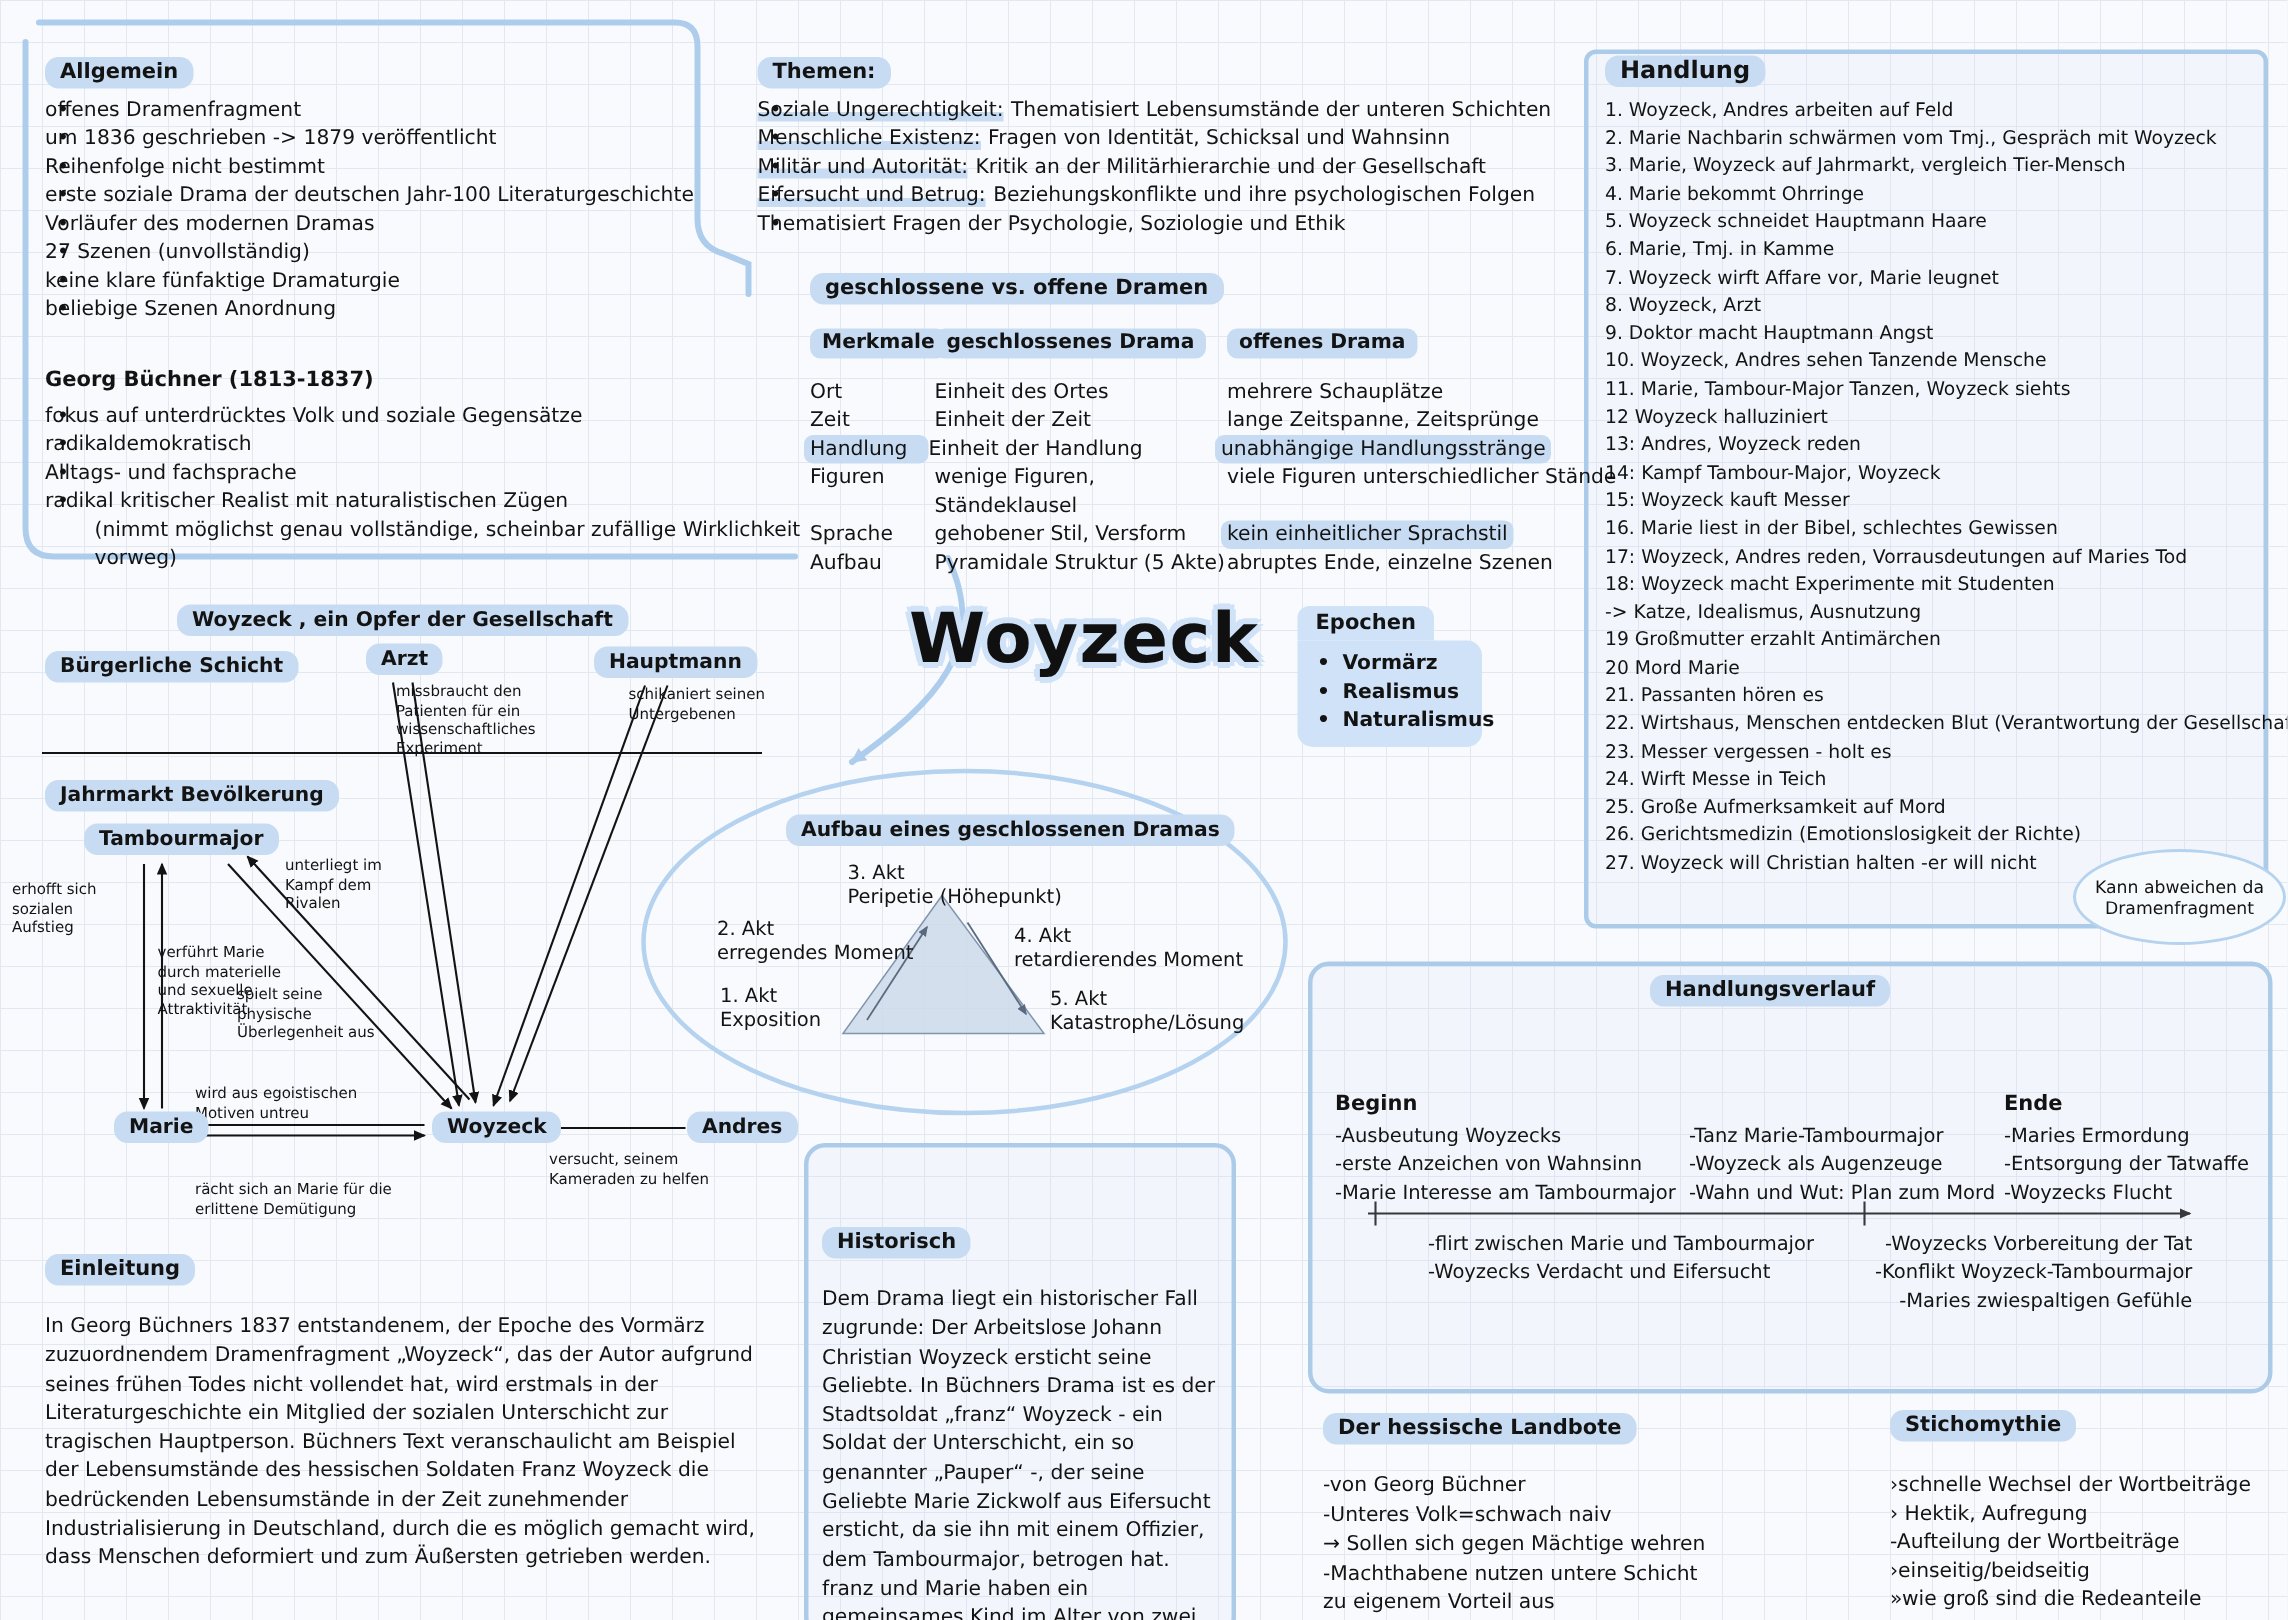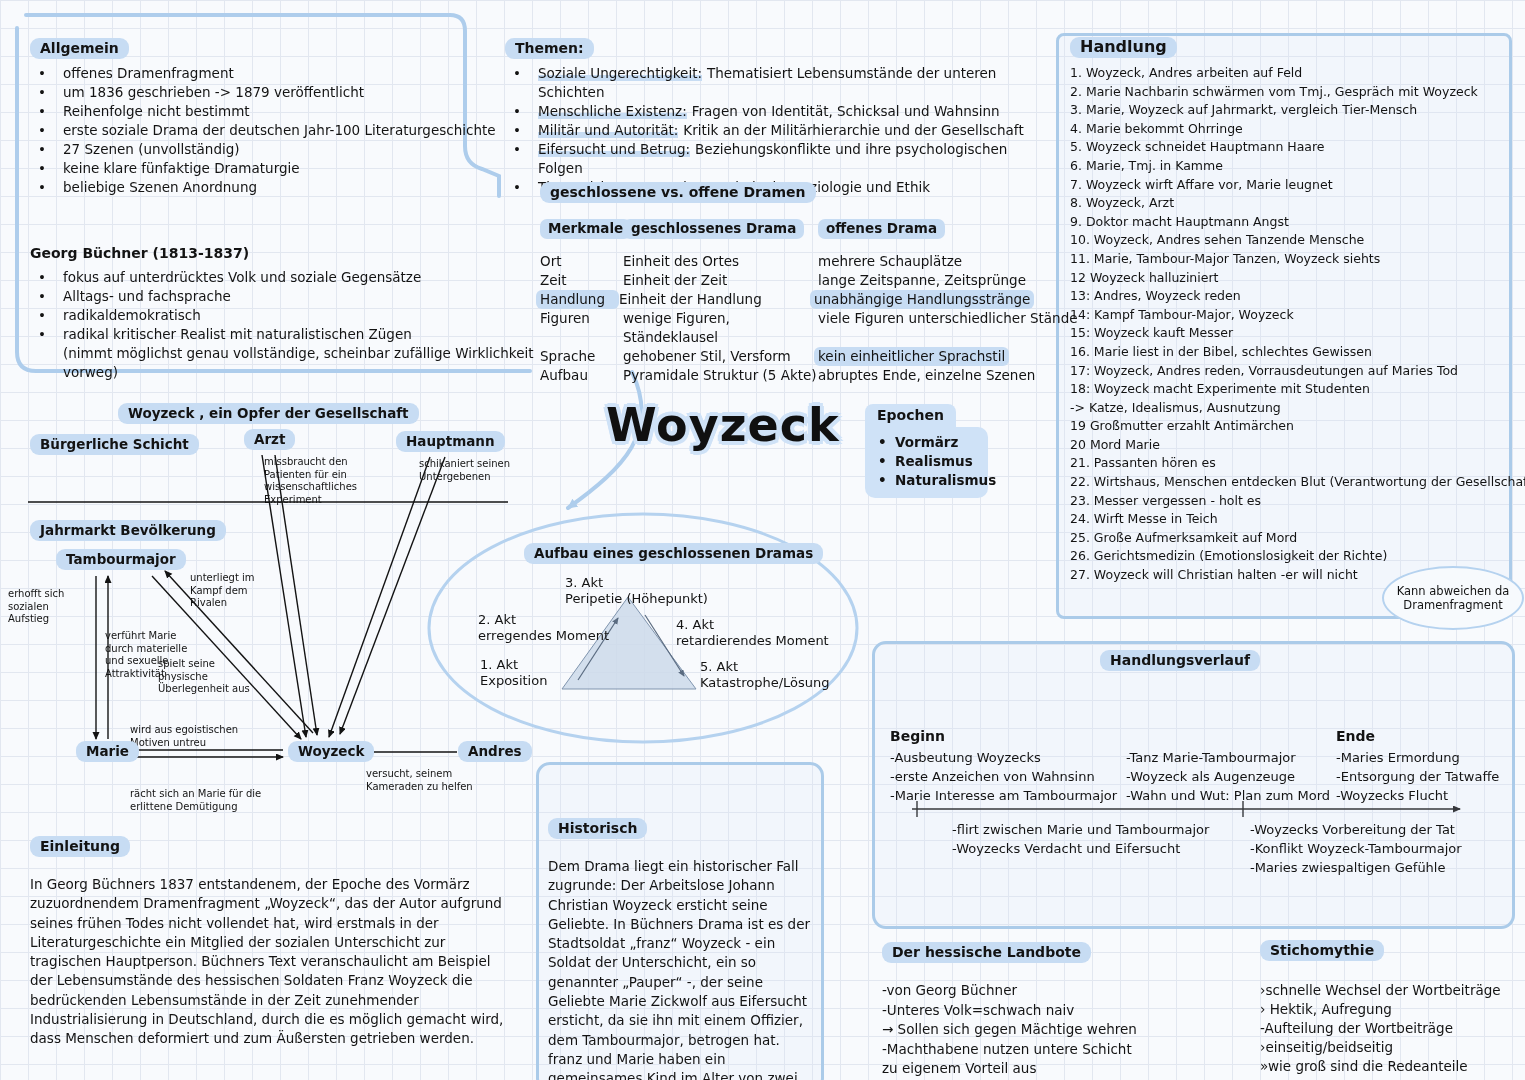--- a/index.html
+++ b/index.html
@@ -15,21 +15,21 @@
     background-size: 28px 28px;
     font-size: 13.5px; line-height: 19px;
   }
   .abs { position: absolute; }
   .overlay { position: absolute; left: 0; top: 0; width: 1525px; height: 1080px; pointer-events: none; }
   .pill { display: inline-block; background: #c7dcf3; border-radius: 9px; padding: 1px 10px 2px; font-weight: 700; font-size: 14px; line-height: 18px; }
   .pill-lg { font-size: 16px; }
   .pill-sm { display: inline-block; background: #c7dcf3; border-radius: 7px; padding: 0 8px 1px; font-weight: 700; }
   .bold-head { font-weight: 700; font-size: 14px; }
   .list { margin-top: 5px; }
-  .li { position: relative; padding-left: 33px; }
+  .li { position: relative; }
   .li::before { content: "•"; position: absolute; left: 8px; }
   .li-sm { padding-left: 22px; }
   .li-sm::before { left: 5px; }
   .lead { background: linear-gradient(transparent 62%, #c7dcf3 62%); margin-right: 5px; }
   .lead:empty { display: none; }
   .small-note { font-size: 10px; line-height: 12.5px; }
   .box { position: absolute; border: 3.5px solid #abcbe9; border-radius: 14px; background: rgba(214,230,247,0.18); }
   .h-list { margin-top: 6px; }
   .h-li { font-size: 12.5px; line-height: 18.6px; white-space: nowrap; }
   .t-head, .t-row { display: flex; line-height: 19px; }
@@ -111,32 +111,33 @@
   <div class="box" style="left:872px; top:641px; width:643px; height:288px;"></div>
   <div class="box" style="left:536px; top:762px; width:288px; height:330px;"></div>
 
   <section class="abs" style="left:30px; top:38px; width:505px;">
     <div class="pill">Allgemein</div>
     <div class="list">
       <div class="li">offenes Dramenfragment</div>
         <div class="li">um 1836 geschrieben -&gt; 1879 veröffentlicht</div>
         <div class="li">Reihenfolge nicht bestimmt</div>
         <div class="li">erste soziale Drama der deutschen Jahr-100 Literaturgeschichte</div>
+        <div class="li">Vorläufer des modernen Dramas</div>
         <div class="li">27 Szenen (unvollständig)</div>
         <div class="li">keine klare fünfaktige Dramaturgie</div>
         <div class="li">beliebige Szenen Anordnung</div>
     </div>
   </section>
 
   <section class="abs" style="left:30px; top:244px; width:520px;">
     <div class="bold-head">Georg Büchner (1813-1837)</div>
     <div class="list">
       <div class="li">fokus auf unterdrücktes Volk und soziale Gegensätze</div>
+        <div class="li">radikaldemokratisch</div>
         <div class="li">Alltags- und fachsprache</div>
-        <div class="li">radikaldemokratisch</div>
         <div class="li">radikal kritischer Realist mit naturalistischen Zügen</div>
       <div style="padding-left:33px;">(nimmt möglichst genau vollständige, scheinbar zufällige Wirklichkeit vorweg)</div>
     </div>
   </section>
 
   <section class="abs" style="left:505px; top:38px; width:545px;">
     <div class="pill">Themen:</div>
     <div class="list">
       <div class="li">
           <span class="lead">Soziale Ungerechtigkeit:</span><span>Thematisiert Lebensumstände der unteren Schichten</span>
@@ -299,21 +300,21 @@
   <div class="abs bold-head" style="left:1336px; top:727px;">Ende</div>
   <div class="abs" style="left:1336px; top:748px;">
     <div class="hv-line">-Maries Ermordung</div>
       <div class="hv-line">-Entsorgung der Tatwaffe</div>
       <div class="hv-line">-Woyzecks Flucht</div>
   </div>
   <div class="abs" style="left:952px; top:820px;">
     <div class="hv-line">-flirt zwischen Marie und Tambourmajor</div>
       <div class="hv-line">-Woyzecks Verdacht und Eifersucht</div>
   </div>
-  <div class="abs" style="left:1250px; top:820px;">
+  <div class="abs" style="left:1250px; top:820px;text-align:right;">
     <div class="hv-line">-Woyzecks Vorbereitung der Tat</div>
       <div class="hv-line">-Konflikt Woyzeck-Tambourmajor</div>
       <div class="hv-line">-Maries zwiespaltigen Gefühle</div>
   </div>
 
   <section class="abs" style="left:882px; top:942px; width:260px;">
     <div class="pill">Der hessische Landbote</div>
     <div style="margin-top:18px; line-height:19.5px;">
       <div>-von Georg Büchner</div>
         <div>-Unteres Volk=schwach naiv</div>

